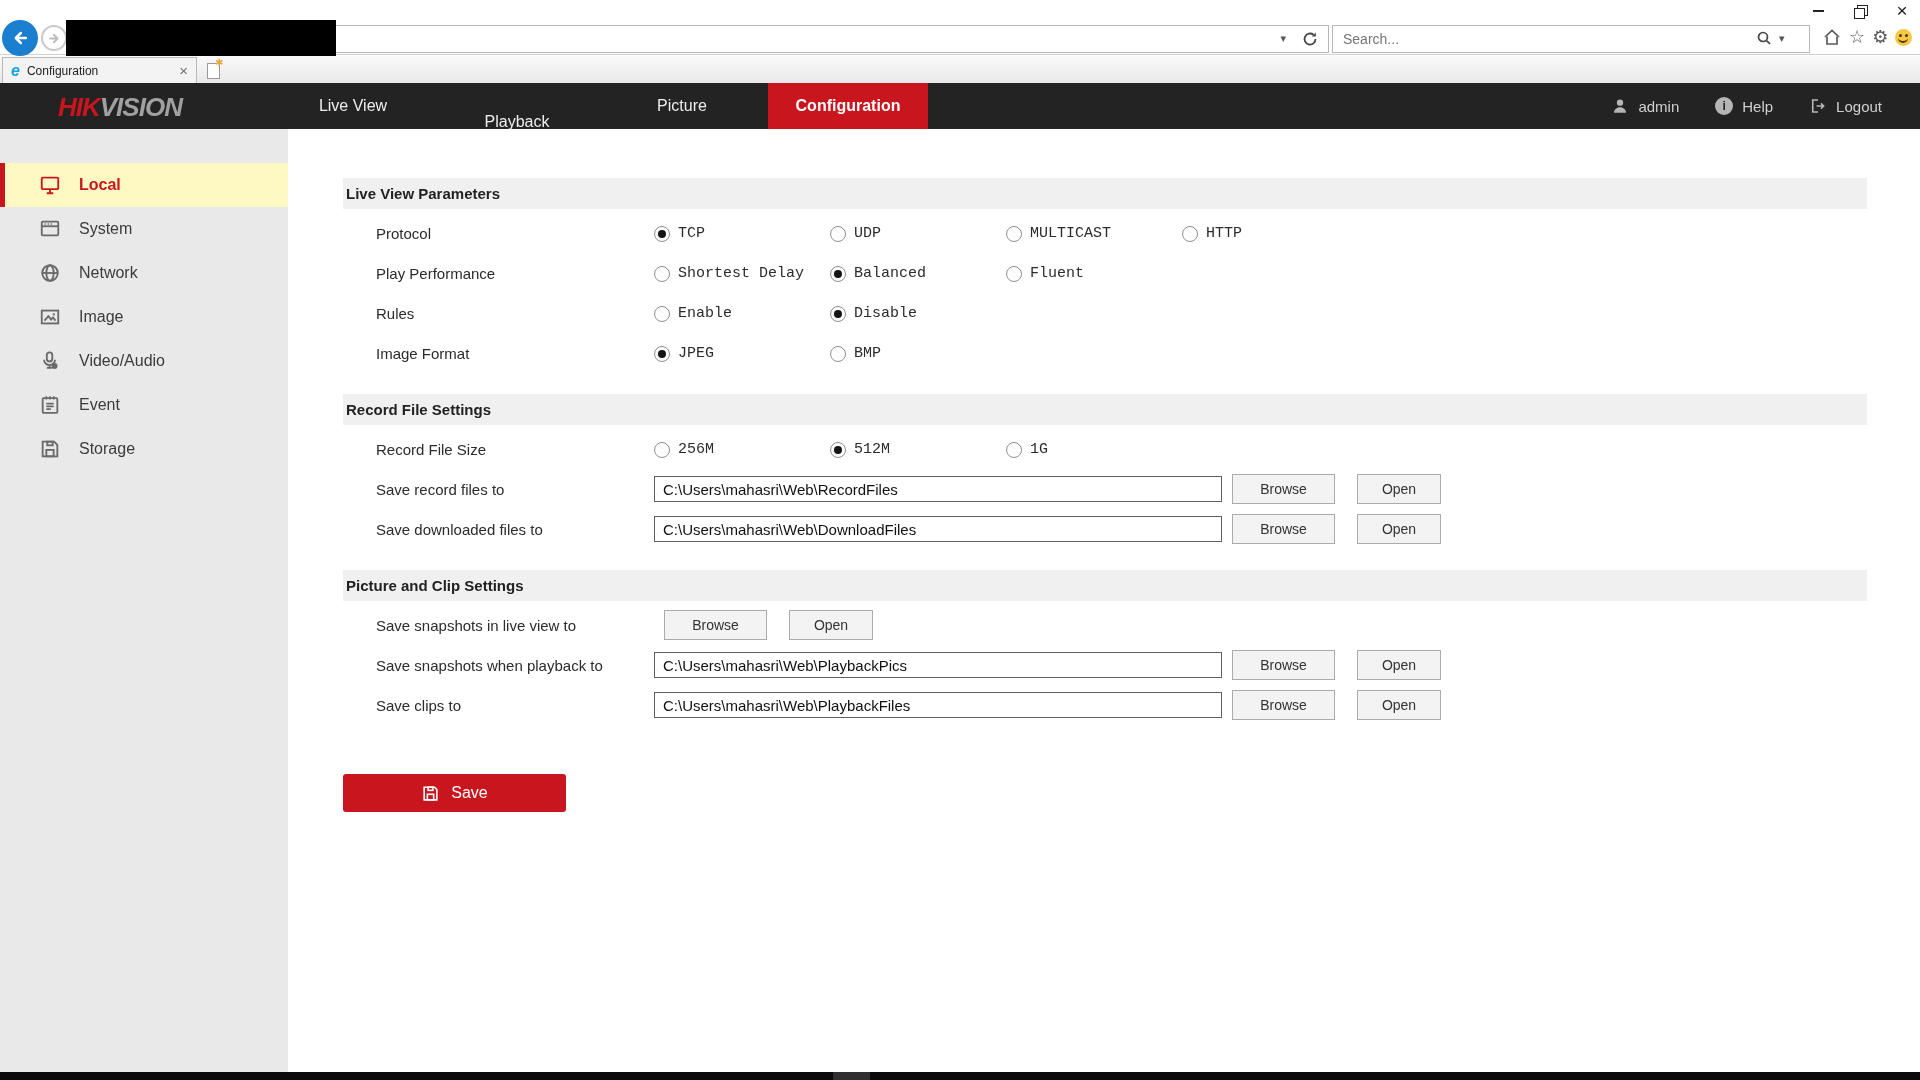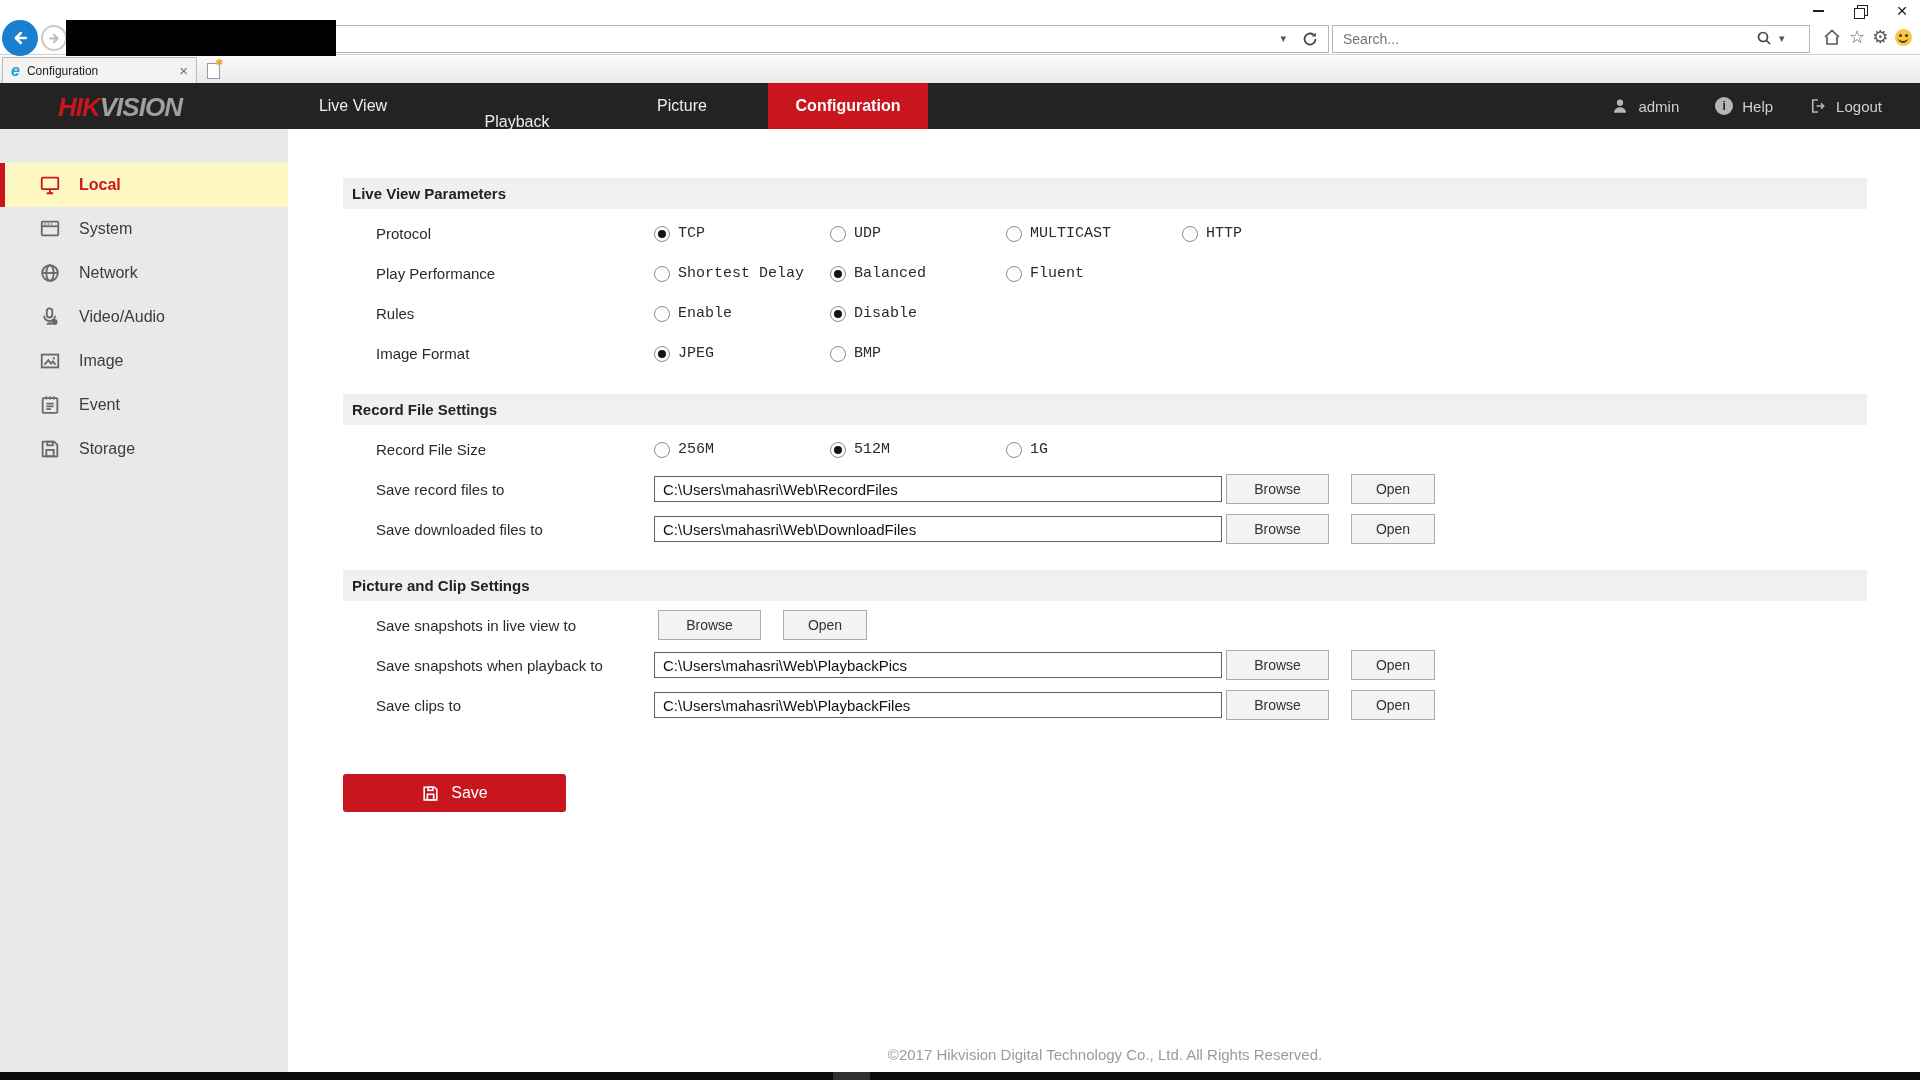--- a/index.html
+++ b/index.html
@@ -63,32 +63,32 @@
   .sidebar { position:absolute; top:129px; left:0; width:288px; bottom:8px; background:#e9e9e9; padding-top:34px; }
   .side-item { height:44px; display:flex; align-items:center; padding-left:38px; gap:17px; cursor:pointer; position:relative; color:#6a6a6a; }
   .side-item .s-label { font-size:16px; color:#3c3c3c; }
   .side-item.active { background:#fef9c3; color:#c9161e; }
   .side-item.active::before { content:""; position:absolute; left:0; top:0; width:5px; height:100%; background:#c9161e; }
   .side-item.active .s-label { color:#c9161e; font-weight:bold; }
   .s-ic { width:24px; height:24px; display:inline-flex; align-items:center; justify-content:center; }
 
   
   .content { position:absolute; left:288px; top:129px; right:0; bottom:8px; background:#fff; padding:49px 53px 0 55px; overflow:hidden; }
-  .band { height:31px; background:#f0f0f0; display:flex; align-items:center; padding-left:9px; }
+  .band { height:31px; background:#f0f0f0; display:flex; align-items:center; padding-left:3px; }
   .band span { font-size:15px; font-weight:bold; color:#222; }
   .rows { margin:4px 0 21px 0; }
   .frow { height:40px; display:flex; align-items:center; }
   .rlabel { width:278px; margin-left:33px; font-size:15px; color:#2b2b2b; flex:none; }
   .opt { width:176px; display:flex; align-items:flex-end; flex:none;font-family:Liberation Mono, monospace; }
   .radio { width:16px; height:16px; border:1px solid #8e8e8e; border-radius:50%; background:#fdfdfd; display:inline-flex; align-items:center; justify-content:center; flex:none; cursor:pointer; }
   .radio.selected::after { content:""; width:8px; height:8px; border-radius:50%; background:#141414; }
   .olabel { margin-left:8px; font-size:15px; color:#2b2b2b; }
   .pinput { width:568px; height:26px; border:1px solid #5f5f5f; padding:8px 8px; font-size:15px; color:#111; font-family:"Liberation Sans",sans-serif; flex:none; }
   .btn { height:30px; border:1px solid #ababab; background:#f3f3f3; font-size:14px; color:#333; font-family:"Liberation Sans",sans-serif; cursor:pointer; flex:none; }
-  .btn.browse { width:103px; margin-left:4px; }
+  .btn.browse { width:103px; margin-left:10px; }
   .btn.open { width:84px; margin-left:22px; }
   .save-btn { margin-top:49px; width:223px; height:38px; background:#c9161e; border:none; border-radius:3px; color:#fff; font-size:16px; font-family:"Liberation Sans",sans-serif; display:flex; align-items:center; justify-content:center; gap:11px; cursor:pointer; }
   .footer { margin-top:234px; text-align:center; font-size:15px; color:#9b9b9b; }
 
   
   .bottom-strip { position:absolute; left:0; right:0; bottom:0; height:8px; background:#0a0a0a; }
   .strip-seg { position:absolute; left:833px; top:0; width:37px; height:8px; background:#2f2f2f; }
 </style>
 </head>
 <body>
@@ -208,36 +208,36 @@
           <circle cx="12" cy="12" r="8.5"></circle>
           <ellipse cx="12" cy="12" rx="4" ry="8.5"></ellipse>
           <path d="M3.5 12h17"></path>
         </svg>
       </span>
     <span class="s-label">Network</span>
   </div>
   <div class="side-item">
     <span class="s-ic">
         <svg width="22" height="22" viewBox="0 0 24 24" stroke="currentColor" stroke-width="2" fill="none">
+          <rect x="3" y="5" width="18" height="14"></rect>
+          <path d="M6 16l4.2-5 3 3.8 2-2.3 2.8 3.5"></path>
+          <circle cx="16.2" cy="9.2" r="1.2" fill="currentColor" stroke="none"></circle>
+        </svg>
+      </span>
+    <span class="s-label">Image</span>
+  </div>
+  <div class="side-item">
+    <span class="s-ic">
+        <svg width="22" height="22" viewBox="0 0 24 24" stroke="currentColor" stroke-width="2" fill="none">
           <rect x="8.5" y="2.5" width="6" height="10" rx="3"></rect>
           <path d="M5.5 10.5a6 6 0 0 0 12 0M11.5 16.5v3M8.5 19.5h6"></path>
           <circle cx="17" cy="17.5" r="3.2" fill="currentColor" stroke="none"></circle>
         </svg>
       </span>
     <span class="s-label">Video/Audio</span>
-  </div>
-  <div class="side-item">
-    <span class="s-ic">
-        <svg width="22" height="22" viewBox="0 0 24 24" stroke="currentColor" stroke-width="2" fill="none">
-          <rect x="3" y="5" width="18" height="14"></rect>
-          <path d="M6 16l4.2-5 3 3.8 2-2.3 2.8 3.5"></path>
-          <circle cx="16.2" cy="9.2" r="1.2" fill="currentColor" stroke="none"></circle>
-        </svg>
-      </span>
-    <span class="s-label">Image</span>
   </div>
   <div class="side-item">
     <span class="s-ic">
         <svg width="22" height="22" viewBox="0 0 24 24" stroke="currentColor" stroke-width="2" fill="none">
           <rect x="4" y="4.5" width="16" height="16" rx="1"></rect>
           <path d="M8 2.5v3.5M12 2.5v3.5M16 2.5v3.5" stroke-width="1.7"></path>
           <path d="M8 10.5h8M8 13.5h8M8 16.5h5"></path>
         </svg>
       </span>
     <span class="s-label">Event</span>
@@ -376,18 +376,17 @@
 
   <button class="save-btn">
     <svg width="19" height="19" viewBox="0 0 24 24" stroke="#fff" stroke-width="2" fill="none">
         <path d="M4 4h13l3 3v13H4z"></path>
         <rect x="8" y="13" width="8" height="7"></rect>
         <rect x="9" y="4" width="6" height="4"></rect>
       </svg>
     <span>Save</span>
   </button>
 
-  <div class="footer">©2017 Hikvision Digital Technology Co., Ltd. All Rights Reserved.</div>
 </div>
 
 <div class="bottom-strip">
     <div class="strip-seg"></div>
   </div>
 
 </body></html>

